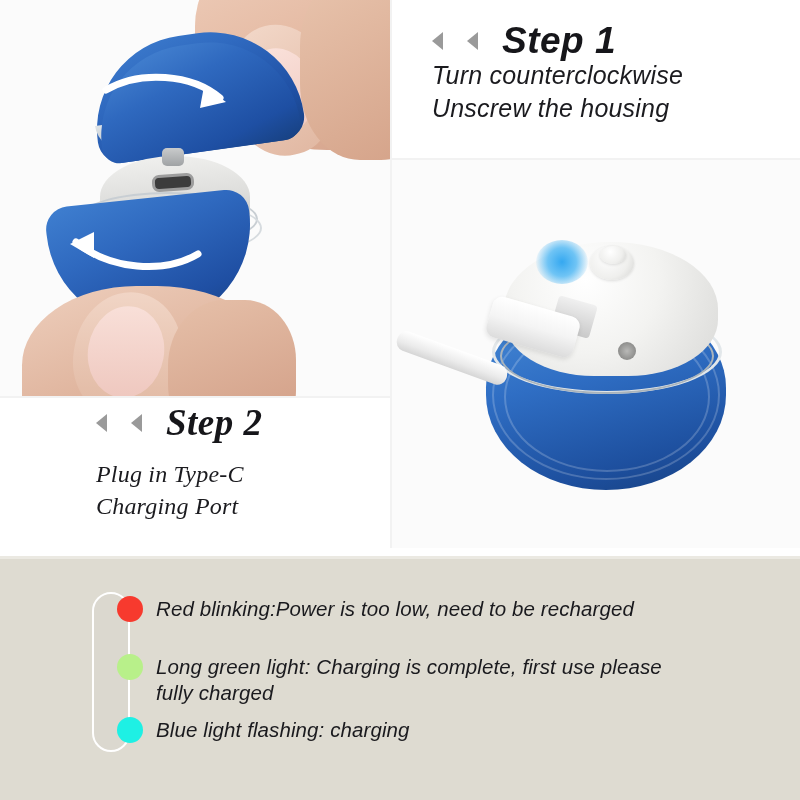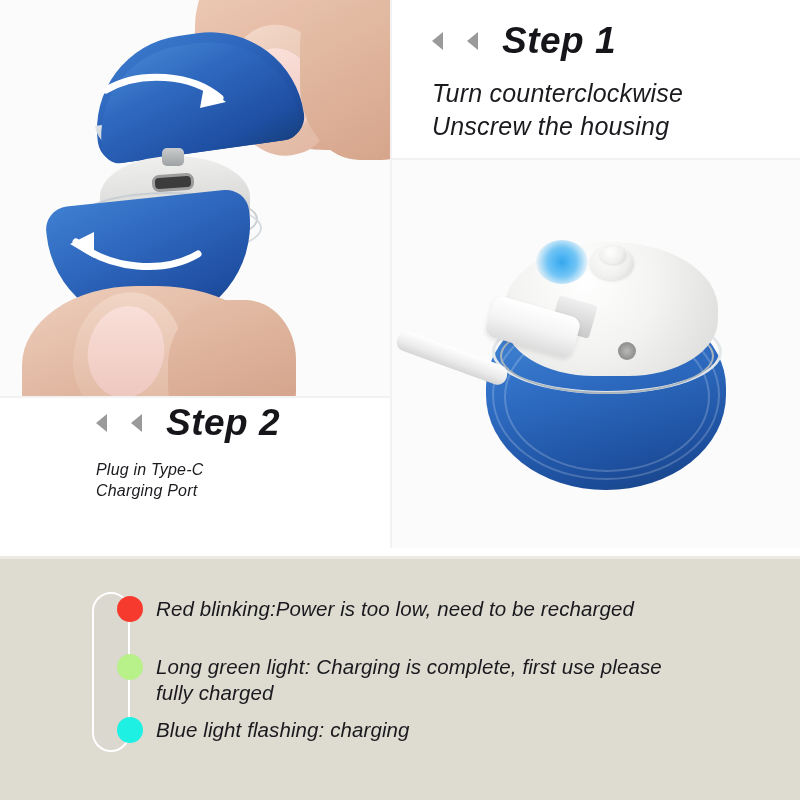--- a/index.html
+++ b/index.html
@@ -40,23 +40,23 @@
     flex:none;
   }
   .step-title { font-size:37px; line-height:1; }
   .step-body {
     font-style:italic; color:#1b1b1f;
     font-size:25px; line-height:1.33; letter-spacing:.2px;
     white-space:pre-line;
   }
 
   #panel-step1 .inner { padding:22px 0 0 40px; }
-  #panel-step1 .step-body { margin-top:18px; }
-  #panel-step2 .inner { padding:6px 0 0 96px; }
-  #panel-step2 .step-body { margin-top:18px; font-size:16px; }
+  #panel-step1 .step-body { }
+  #panel-step2 .inner { padding:6px 0 0 96px;font-family:Liberation Serif, serif; }
+  #panel-step2 .step-body { margin-top:18px; font-size:24px; }
 
   
   #legend {
     position:absolute; left:0; top:556px; width:800px; height:244px;
     background:#dedbd1;
   }
   #legend-top-edge {
     position:absolute; left:0; top:0; width:800px; height:3px;
     background:#ebe9e2;
   }

